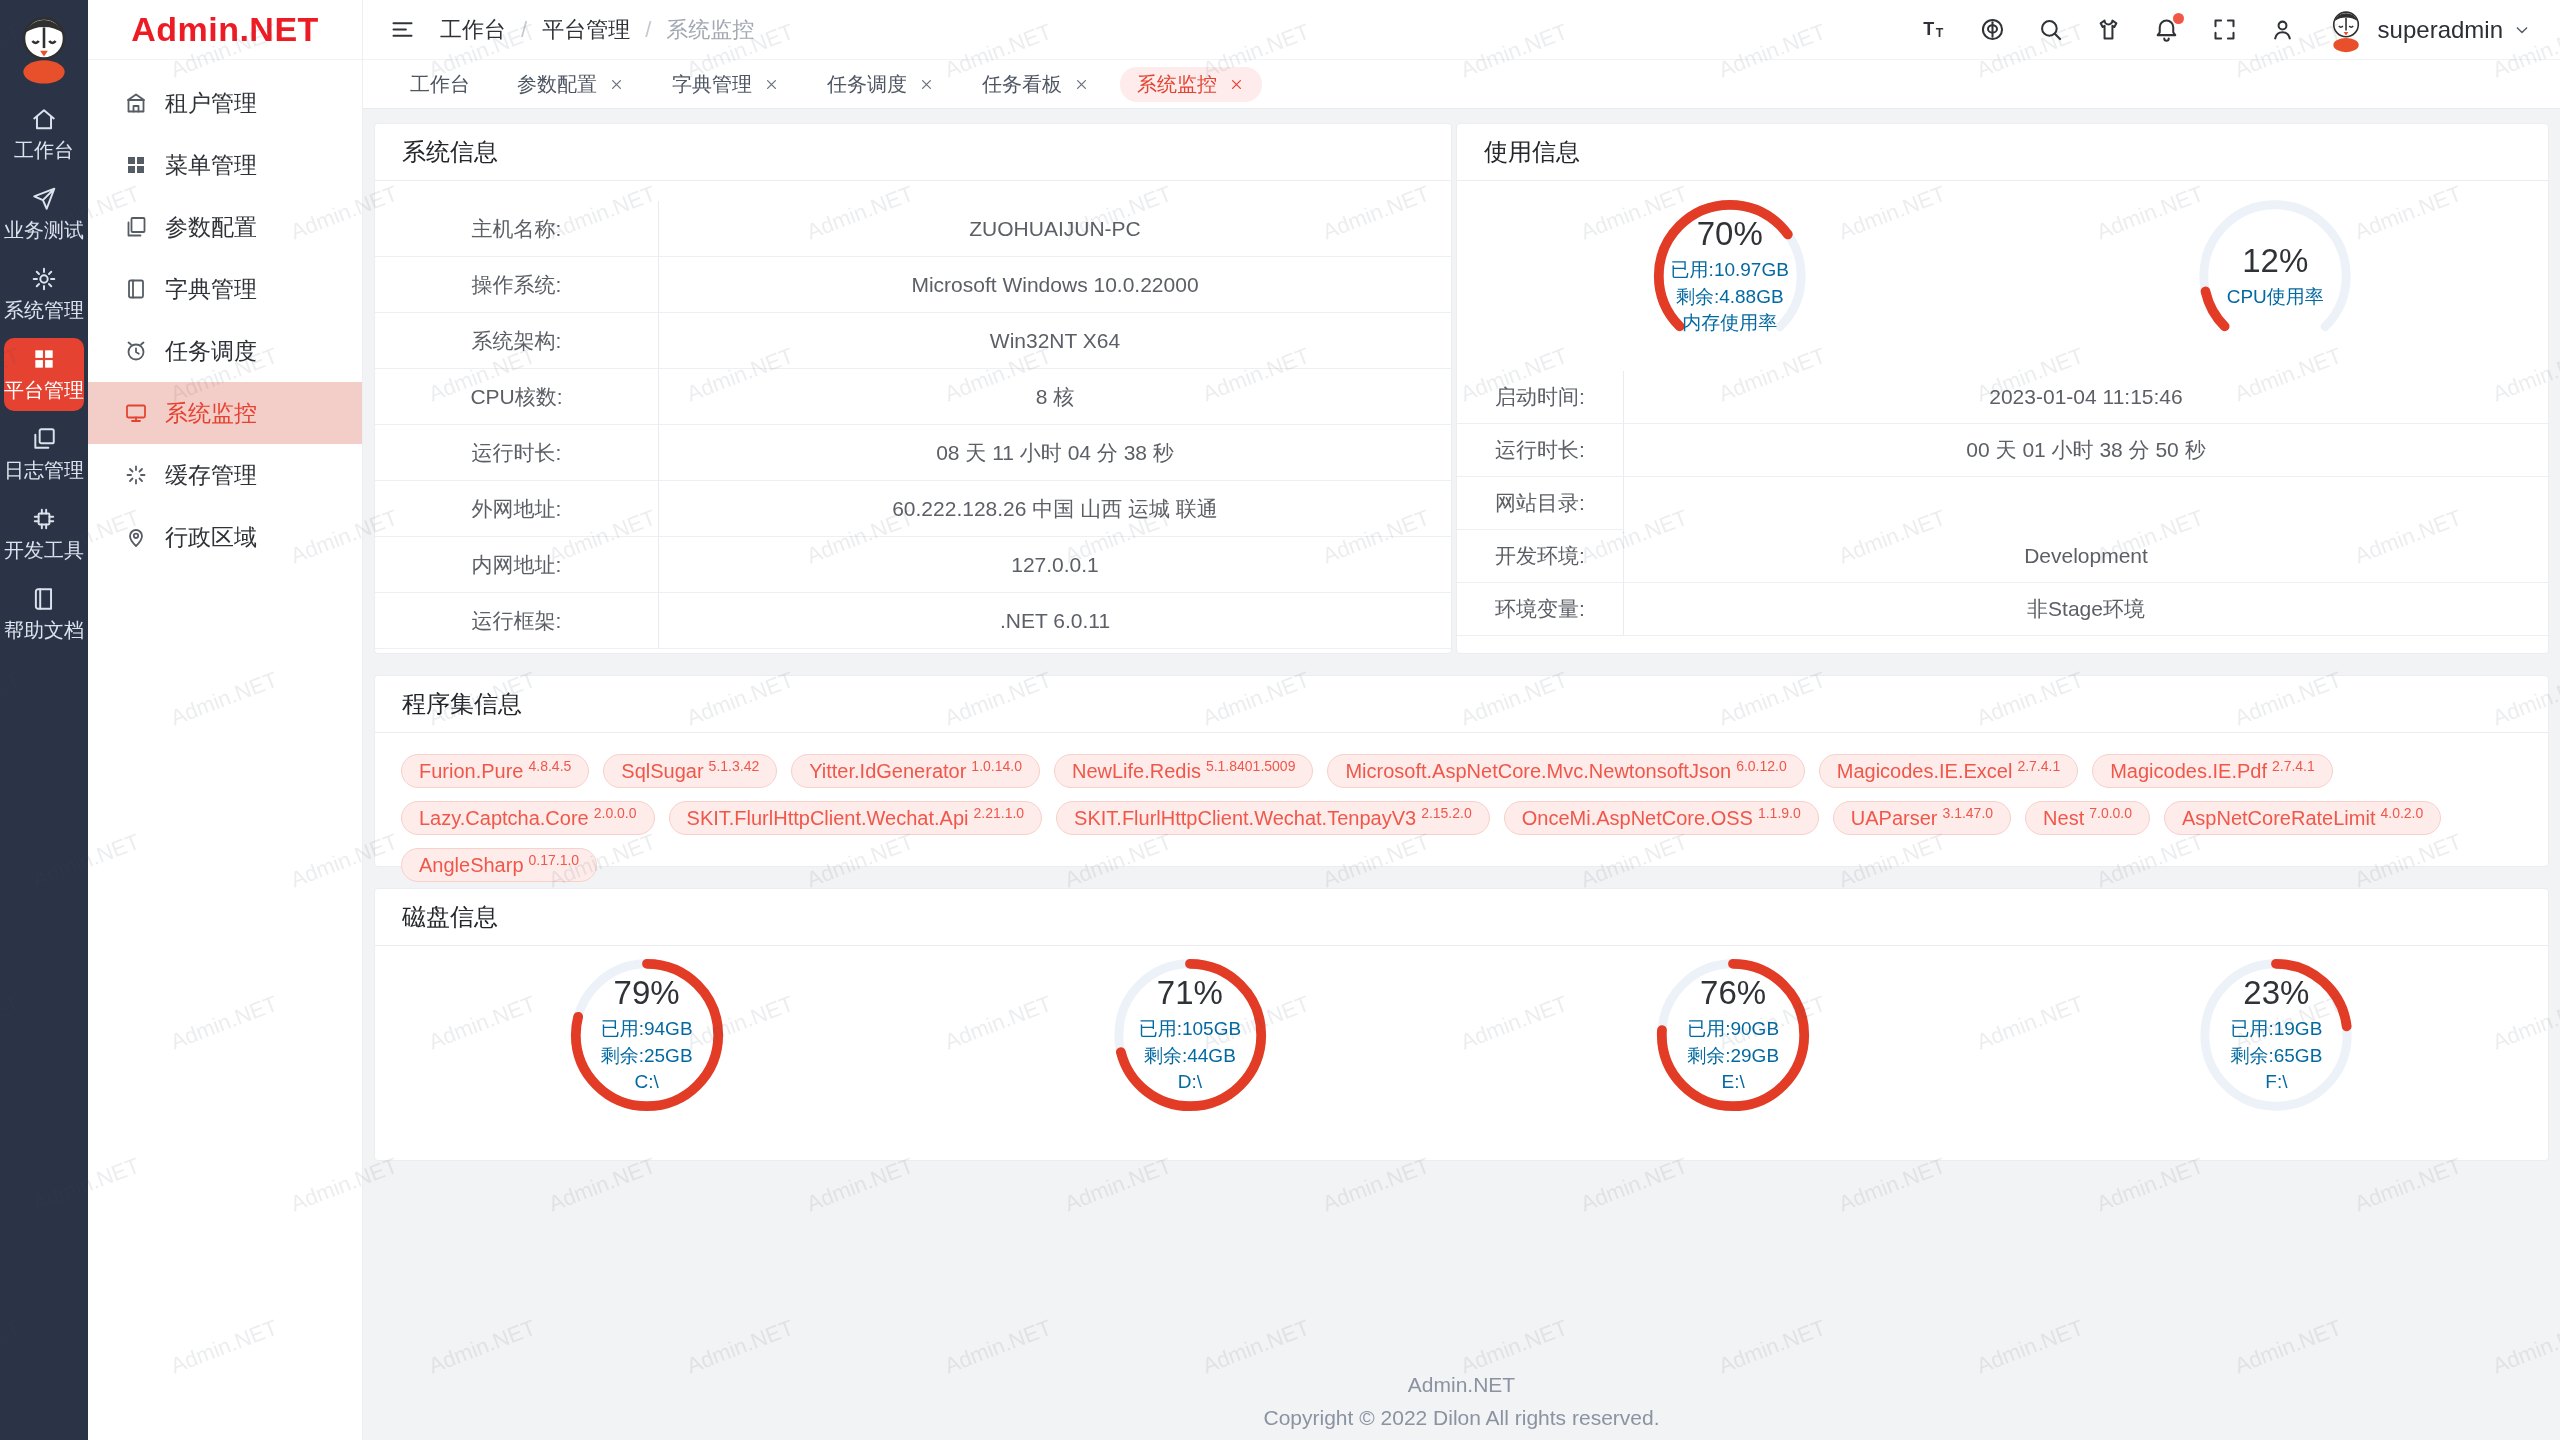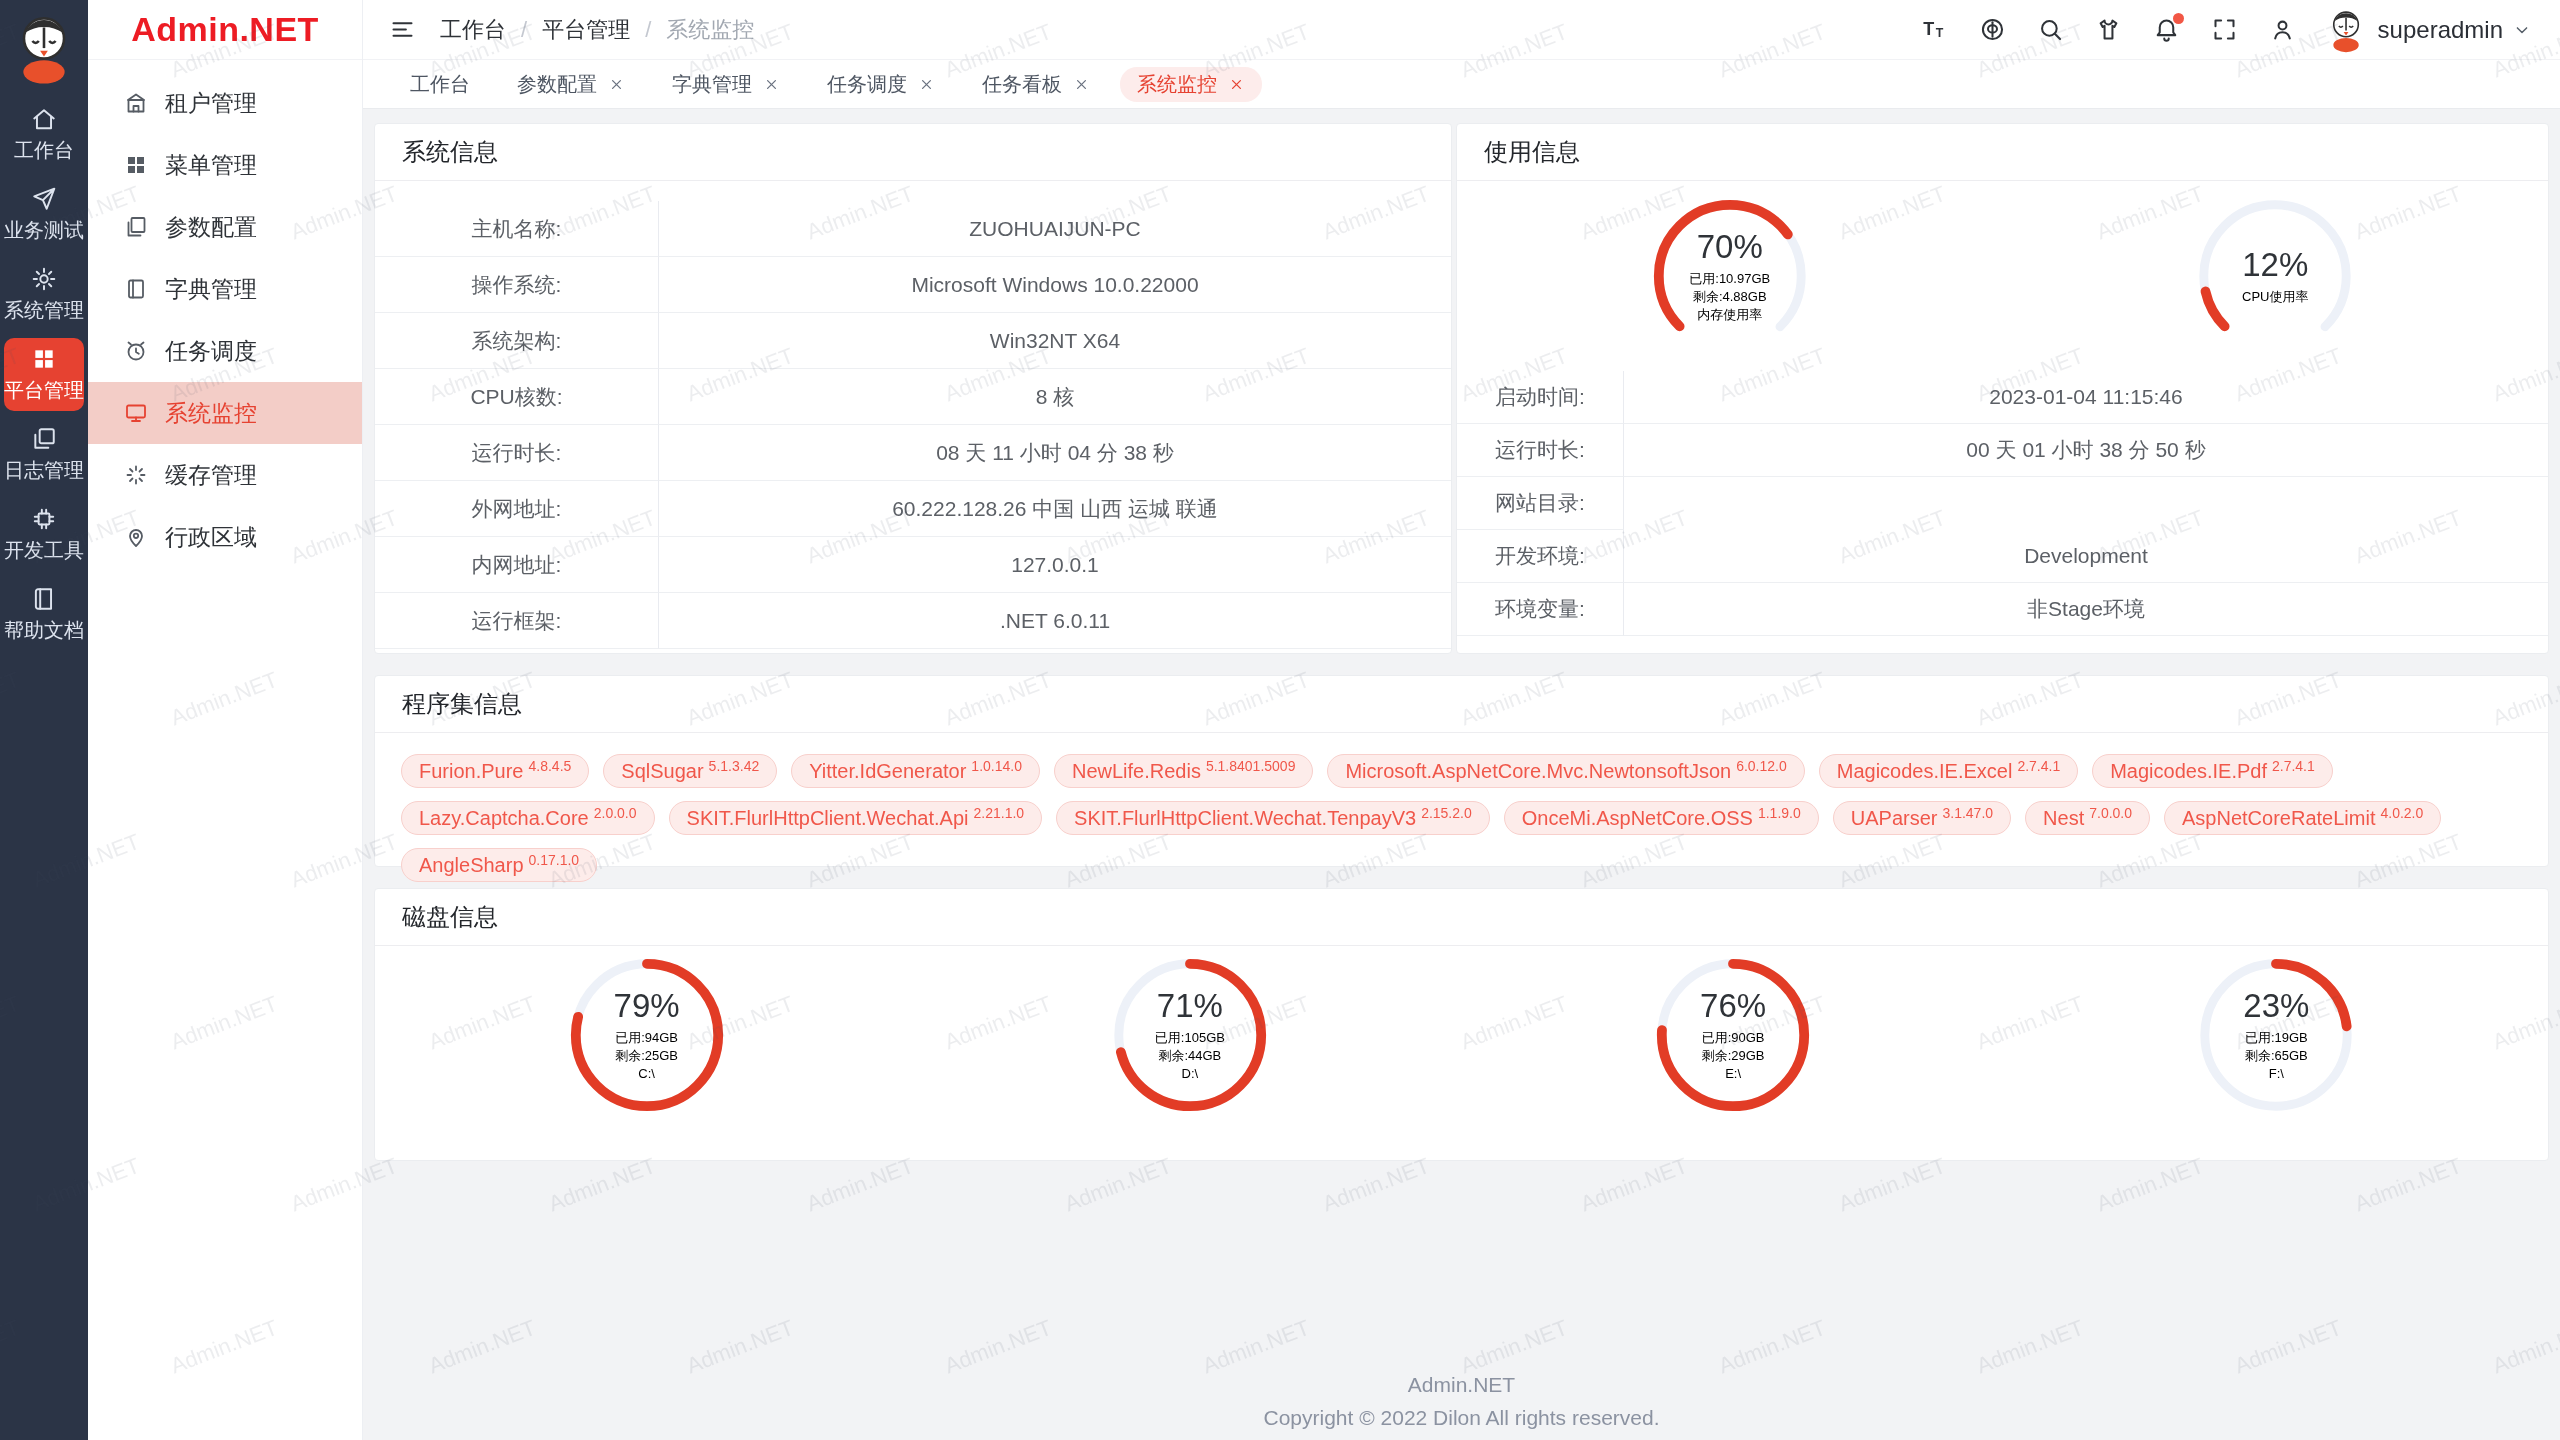--- a/index.html
+++ b/index.html
@@ -73,21 +73,21 @@
   .card-usage .irow{height:53px}
   .card-usage .ilabel{width:167px}
   .ivalue{flex:1}
 
   .usage-gauges{height:190px;display:flex;align-items:center;justify-content:space-around}
   .disk-gauges{height:214px;display:flex;justify-content:space-around}
   .gauge{position:relative;width:178px;height:178px}
   .gauge svg{position:absolute;inset:0}
   .gtext{position:absolute;inset:0;display:flex;flex-direction:column;align-items:center;justify-content:center}
   .g-pct{font-size:33px;color:#2f3338;margin-bottom:4px}
-  .g-line{font-size:13px;color:#000000;line-height:1.4}
+  .g-line{font-size:19px;color:#0369a1;line-height:1.4}
 
   .pills{padding:21px 26px;display:flex;flex-wrap:wrap;gap:13px 14px}
   .pill{height:34px;display:flex;align-items:center;padding:0 17px;border-radius:17px;background:#fdecea;
     border:1px solid #f8d0cc;color:#f0574a;font-size:20px;cursor:default}
   .pill sup{font-size:14px;margin-left:5px;transform:translateY(-5px)}
 
   .pfooter{margin-top:212px;text-align:center;color:#8b92a1}
   .pfooter .f1{font-size:21px;margin-bottom:9px}
   .pfooter .f2{font-size:21px}
 

